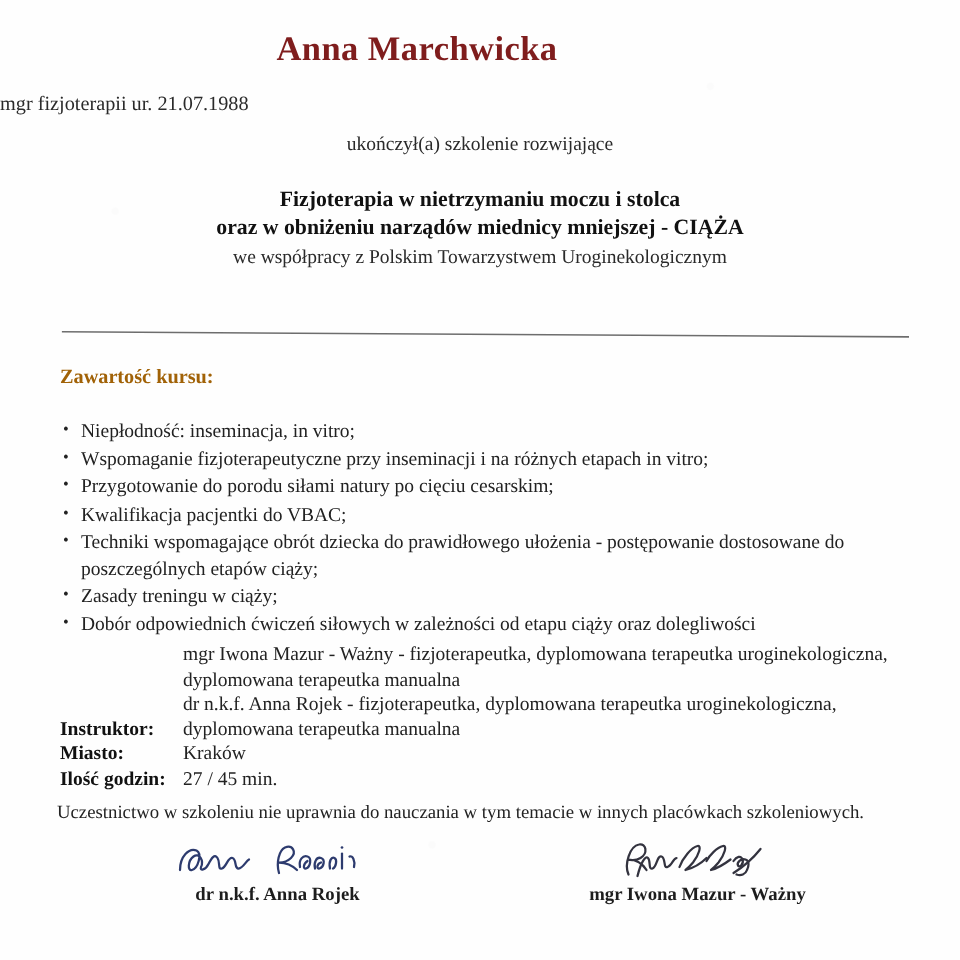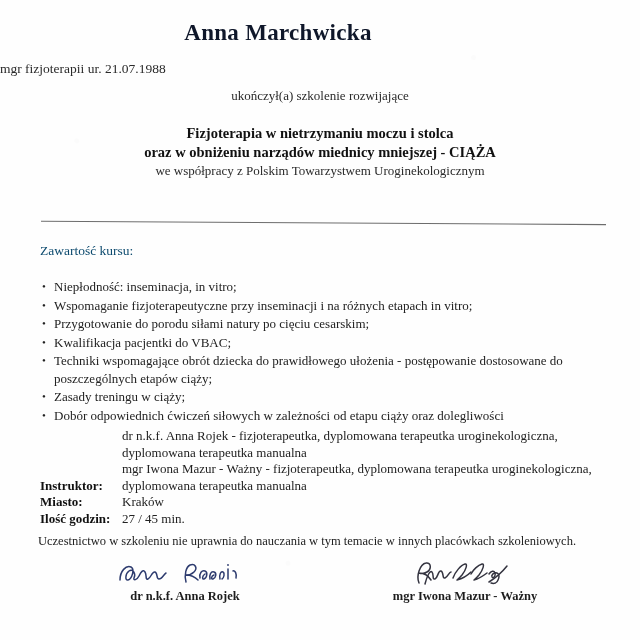--- a/index.html
+++ b/index.html
@@ -26,21 +26,21 @@
   
   .recipient-name {
     position: absolute;
     top: 20px;
     left: 0;
     width: 556px;
     text-align: center;
     font-size: 23px;
     font-weight: bold;
     letter-spacing: 0.3px;
-    color: #0f172a;
+    color: #7f1d1d;
   }
 
   .recipient-qual {
     position: absolute;
     top: 61px;
     left: 0;
     width: 640px;
     text-align: left;
     font-size: 13.5px;
     color: #2a2a2a;
@@ -99,22 +99,22 @@
     overflow: hidden;
   }
   .divider svg { display: block; }
 
   
   .content-heading {
     position: absolute;
     top: 243px;
     left: 40px;
     font-size: 13.5px;
-    font-weight: normal;
-    color: #0c4a6e;
+    font-weight: bold;
+    color: #a16207;
   }
 
   .topics {
     position: absolute;
     top: 278px;
     left: 40px;
     width: 530px;
     margin: 0;
     padding: 0;
     list-style: none;
@@ -271,22 +271,22 @@
     <li>
       <span class="bullet">•</span>
       <span>Dobór odpowiednich ćwiczeń siłowych w zależności od etapu ciąży oraz dolegliwości</span>
     </li>
   </ul>
 
   <div class="details">
     <div class="details-row">
       <div class="details-label">Instruktor:</div>
       <div class="details-value">
+        <span class="sub">mgr Iwona Mazur - Ważny - fizjoterapeutka, dyplomowana terapeutka uroginekologiczna, dyplomowana terapeutka manualna</span>
         <span class="sub">dr n.k.f. Anna Rojek - fizjoterapeutka, dyplomowana terapeutka uroginekologiczna, dyplomowana terapeutka manualna</span>
-        <span class="sub">mgr Iwona Mazur - Ważny - fizjoterapeutka, dyplomowana terapeutka uroginekologiczna, dyplomowana terapeutka manualna</span>
       </div>
     </div>
 
     <div class="details-row">
       <div class="details-label">Miasto:</div>
       <div class="details-value">Kraków</div>
     </div>
 
     <div class="details-row">
       <div class="details-label">Ilość godzin:</div>

